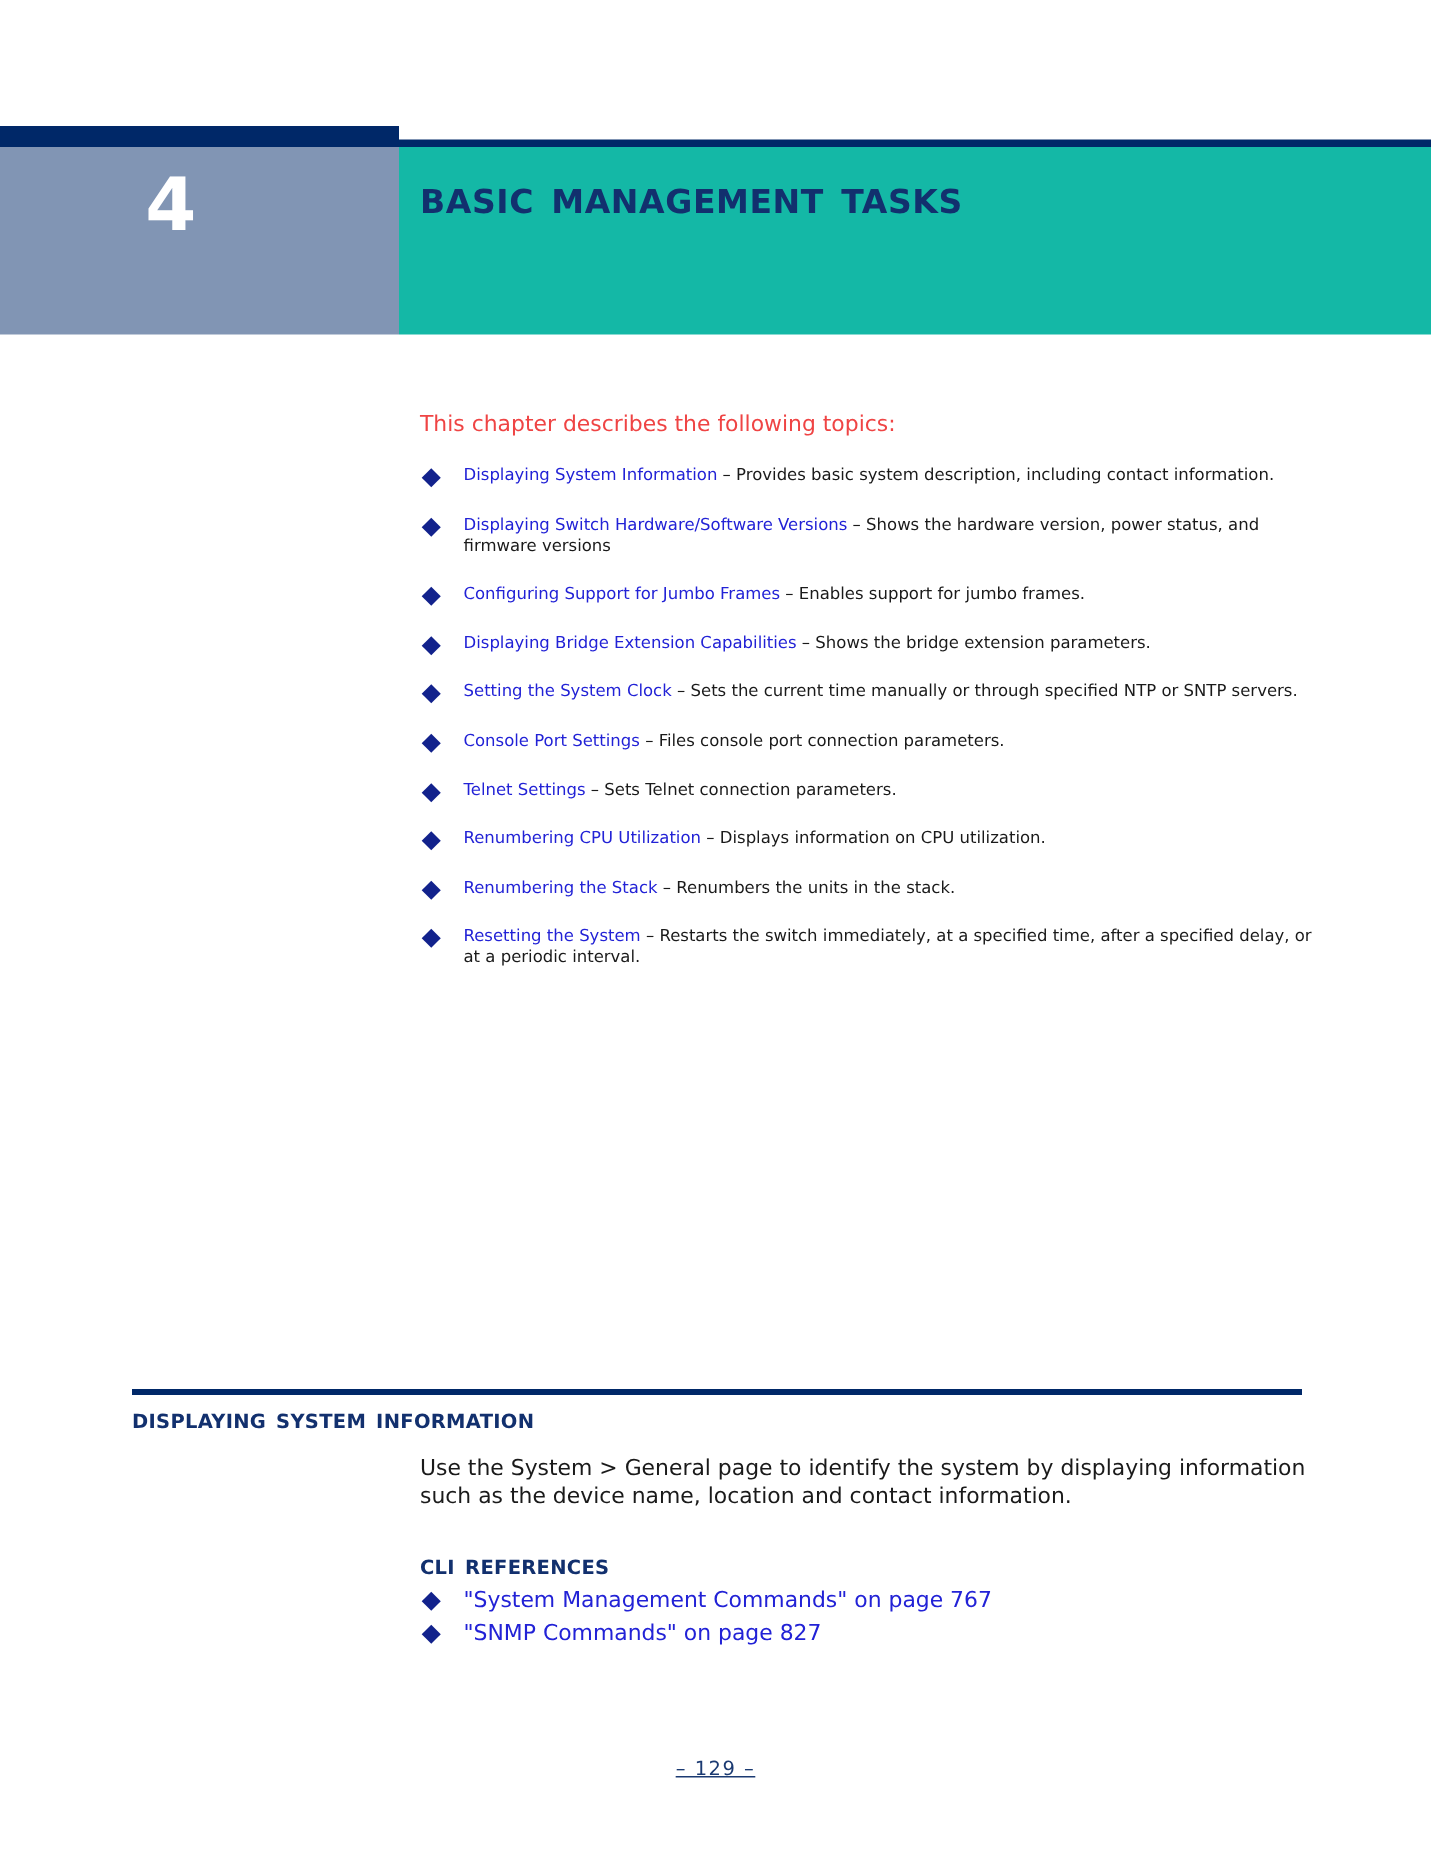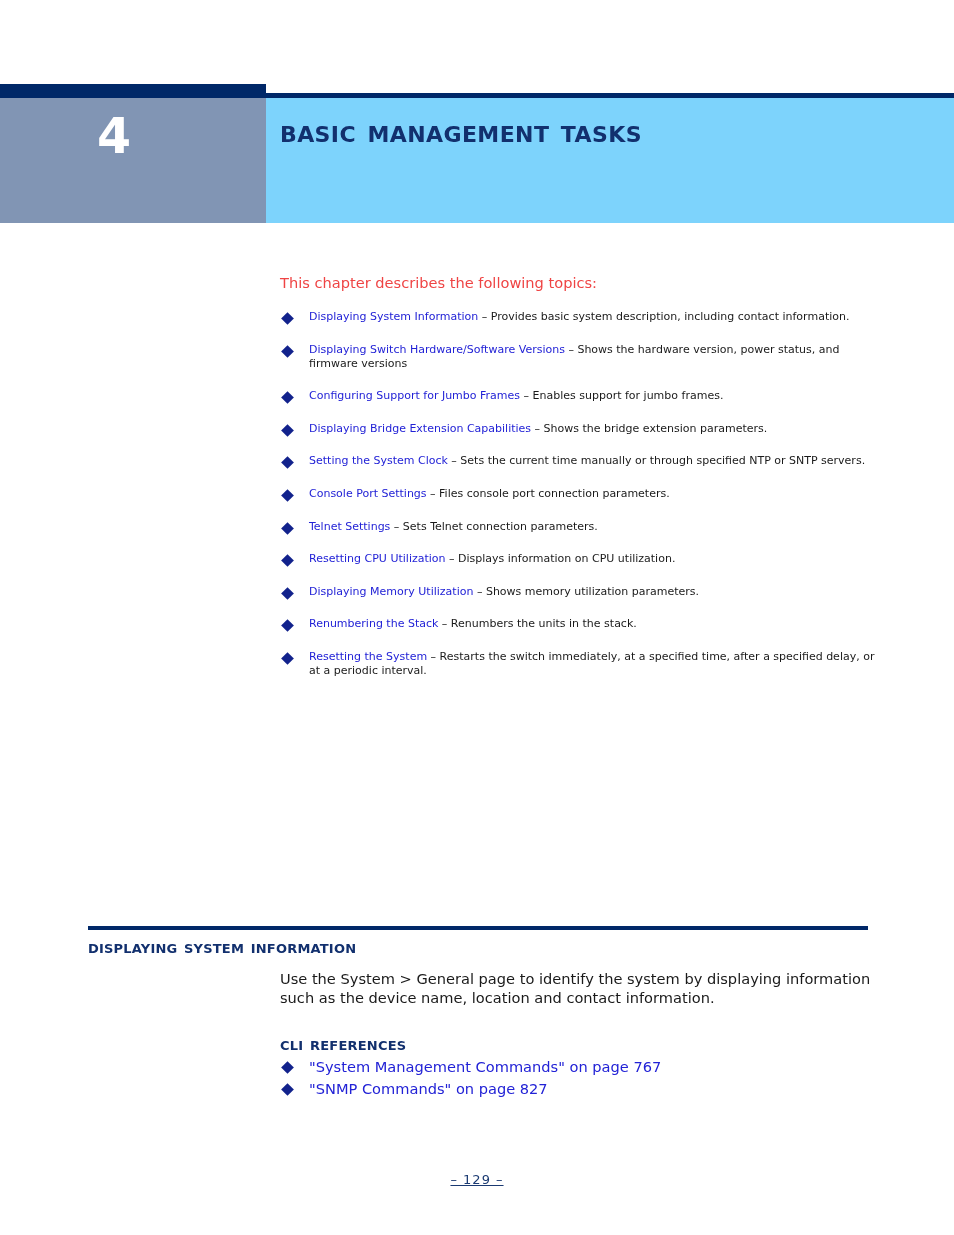--- a/index.html
+++ b/index.html
@@ -63,21 +63,21 @@
     line-height: 1;
     letter-spacing: -1px;
   }
   
   .hdr-title-panel {
     position: absolute;
     left: 266px;
     top: 98px;
     width: 688px;
     height: 125px;
-    background: #7dd3fc;
+    background: #14b8a6;
   }
   .hdr-title {
     position: absolute;
     left: 14px;
     top: 14px;
     color: #12306e;
     font-weight: bold;
     font-size: 32px;
     letter-spacing: 0.4px;
     font-variant: small-caps;
@@ -245,26 +245,23 @@
 
     <div class="topic-item">
       <span class="bullet-diamond"></span><span class="topic-link">Console Port Settings</span><span class="topic-desc"> – Files console port connection parameters.</span>
     </div>
 
     <div class="topic-item">
       <span class="bullet-diamond"></span><span class="topic-link">Telnet Settings</span><span class="topic-desc"> – Sets Telnet connection parameters.</span>
     </div>
 
     <div class="topic-item">
-      <span class="bullet-diamond"></span><span class="topic-link">Resetting CPU Utilization</span><span class="topic-desc"> – Displays information on CPU utilization.</span>
-    </div>
-
-    <div class="topic-item">
-      <span class="bullet-diamond"></span><span class="topic-link">Displaying Memory Utilization</span><span class="topic-desc"> – Shows memory utilization parameters.</span>
-    </div>
+      <span class="bullet-diamond"></span><span class="topic-link">Renumbering CPU Utilization</span><span class="topic-desc"> – Displays information on CPU utilization.</span>
+    </div>
+
 
     <div class="topic-item">
       <span class="bullet-diamond"></span><span class="topic-link">Renumbering the Stack</span><span class="topic-desc"> – Renumbers the units in the stack.</span>
     </div>
 
     <div class="topic-item">
       <span class="bullet-diamond"></span><span class="topic-link">Resetting the System</span><span class="topic-desc"> – Restarts the switch immediately, at a specified time, after a specified delay, or at a periodic interval.</span>
     </div>
 
   </div>

